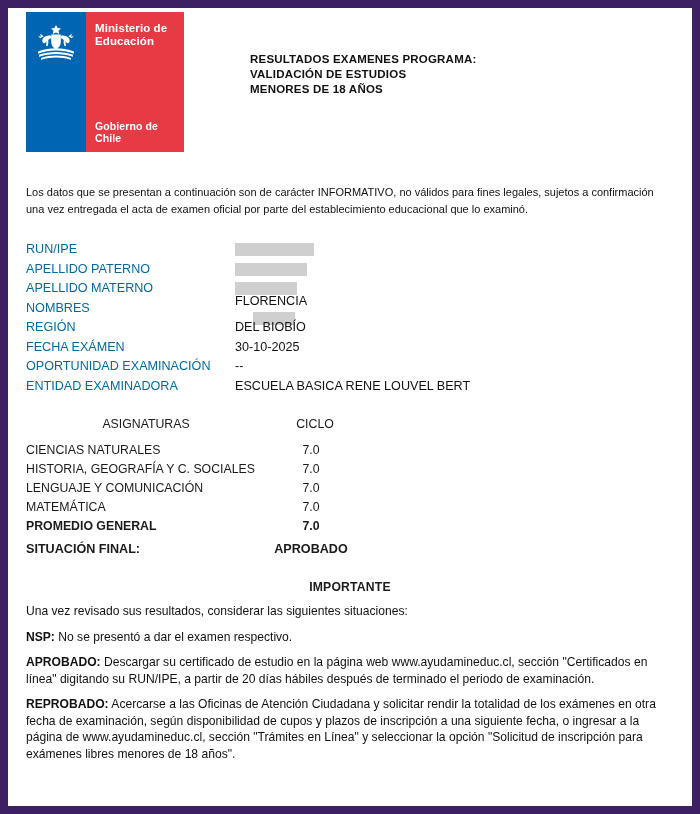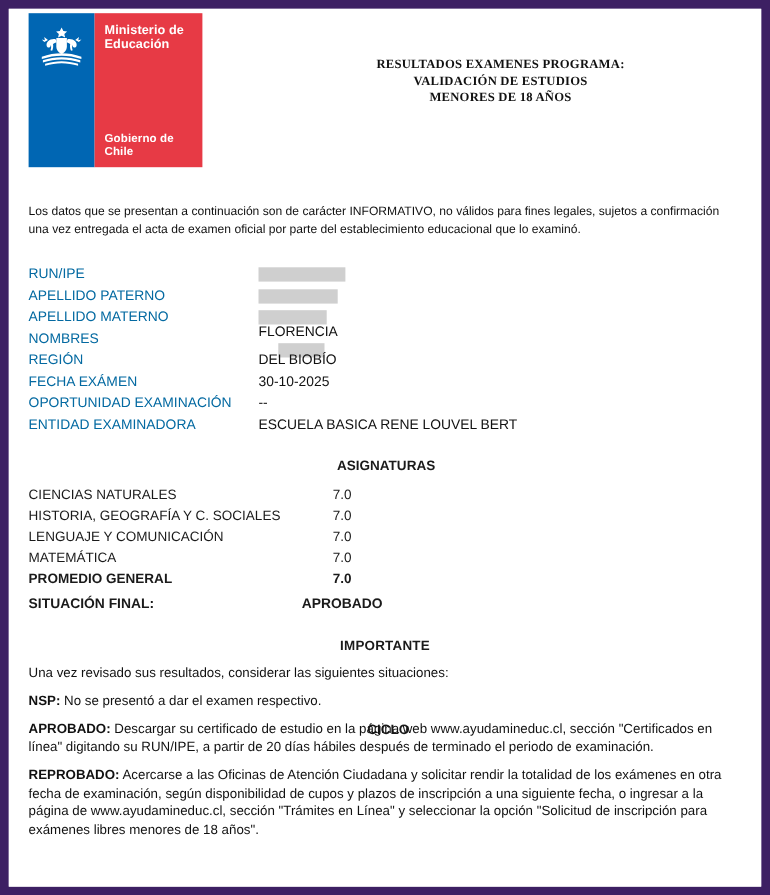--- a/index.html
+++ b/index.html
@@ -81,27 +81,26 @@
     left: 50%;
     top: 12px;
     transform: translateX(-50%);
   }
 
   .doc-title {
     position: absolute;
     left: 230px;
     right: 20px;
     top: 44px;
-    text-align: center;
+    text-align: left;
     font-size: 11.5px;
     font-weight: bold;
     line-height: 15px;
     letter-spacing: 0.2px;
     color: #111111;
-    font-family: Liberation Serif, serif;
   }
 
   
   .disclaimer {
     margin: 26px 6px 0 6px;
     font-size: 11px;
     line-height: 17px;
     color: #111111;
   }
 
@@ -145,24 +144,23 @@
     margin: 18px 0 0 6px;
     font-size: 12.3px;
     line-height: 19px;
   }
   .grade-row {
     display: flex;
     align-items: center;
     height: 19px;
   }
   .grade-head {
-    font-weight: bold;
+    font-weight: normal;
     height: 21px;
     margin-bottom: 6px;
-    flex-direction: column;
   }
   .g-subject {
     width: 240px;
     flex: 0 0 240px;
     white-space: nowrap;
   }
   .grade-head .g-subject {
     text-align: center;
     padding-right: 4px;
   }

